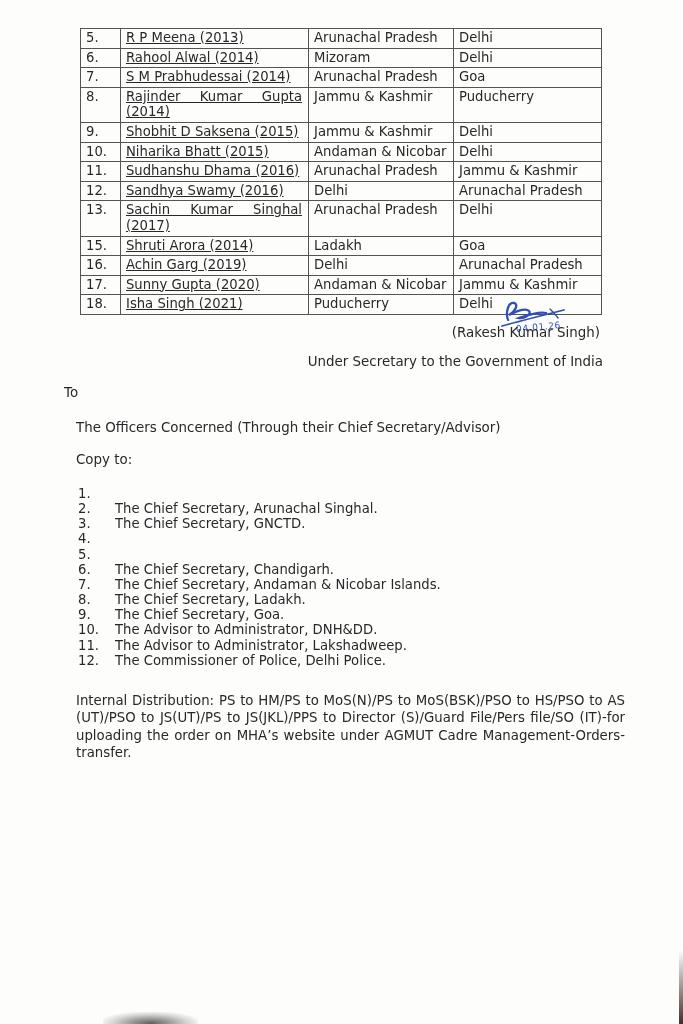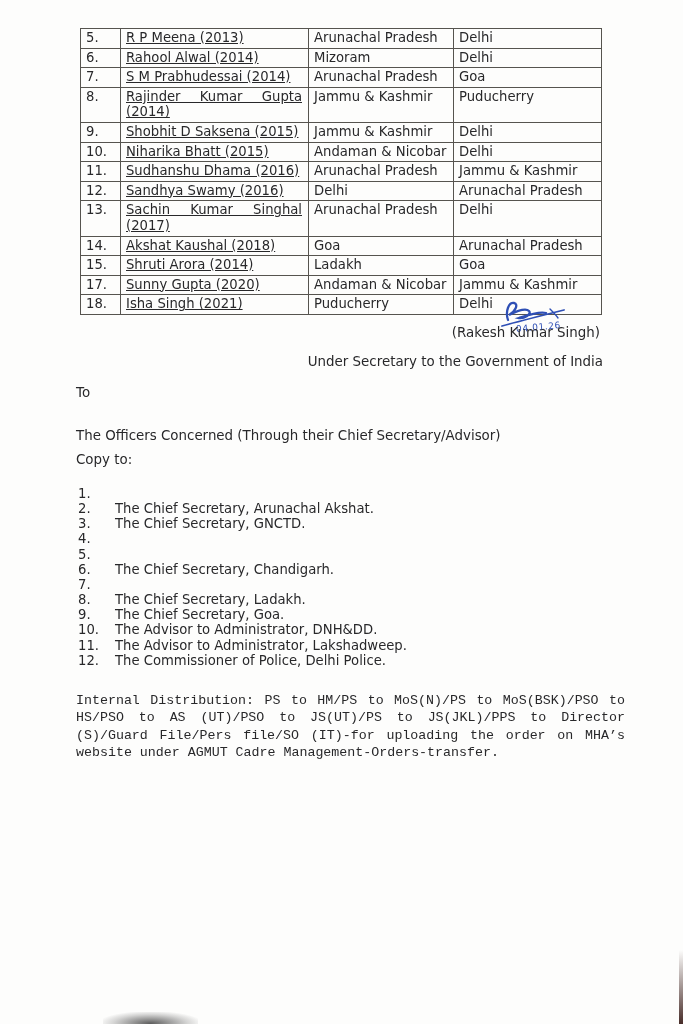--- a/index.html
+++ b/index.html
@@ -23,29 +23,29 @@
   .c-to{width:148px;}
   
   .sig-scribble{position:absolute;left:498px;top:299px;}
   .sig-date{
     position:absolute;left:516px;top:322px;color:#2e4fb5;font-size:9px;
     letter-spacing:.6px;transform:rotate(-5deg);white-space:nowrap;
   }
   .sig-name{position:absolute;right:83px;top:325px;font-size:13.4px;white-space:nowrap;}
   .sig-desig{position:absolute;right:80px;top:354px;font-size:13.4px;white-space:nowrap;}
   
-  .to-label{position:absolute;left:76px;top:385px;font-size:13.4px;}
-  .addressee{position:absolute;left:76px;top:420px;font-size:13.4px;white-space:nowrap;margin-top:8px;}
+  .to-label{position:absolute;left:64px;top:385px;font-size:13.4px;}
+  .addressee{position:absolute;left:76px;top:420px;font-size:13.4px;white-space:nowrap;}
   .copyto-label{position:absolute;left:76px;top:452px;font-size:13.4px;text-align:center;}
   .copy-list{position:absolute;left:78px;top:486px;font-size:13.2px;}
   .copy-item{display:flex;line-height:15.15px;}
   .copy-item .num{width:37px;flex:none;}
   .internal{
     position:absolute;left:76px;top:692px;width:549px;
-    font-size:13.3px;line-height:17.4px;text-align:justify;font-family:Liberation Mono, monospace;
+    font-size:13.3px;line-height:17.4px;text-align:justify;
   }
   
   .smudge{
     position:absolute;left:103px;top:1012px;width:95px;height:12px;
     background:radial-gradient(ellipse at 50% 95%, rgba(55,55,55,.8), rgba(120,120,120,.3) 55%, rgba(200,200,200,0) 78%);
   }
   .edge-sliver{
     position:absolute;right:0;top:950px;width:4px;height:74px;
     background:linear-gradient(to bottom, rgba(80,35,28,0), rgba(52,22,18,.9));
   }
@@ -120,34 +120,34 @@
           <td class="c-to">Arunachal Pradesh</td>
         </tr>
 
         <tr>
           <td class="c-sno">13.</td>
           <td class="c-name">Sachin Kumar Singhal (2017)</td>
           <td class="c-from">Arunachal Pradesh</td>
           <td class="c-to">Delhi</td>
         </tr>
 
-        <tr>
-          <td class="c-sno">14.</td>
-          <td class="c-name">Akshat Kaushal (2018)</td>
-          <td class="c-from">Goa</td>
-          <td class="c-to">Arunachal Pradesh</td>
-        </tr>
 
         <tr>
           <td class="c-sno">15.</td>
           <td class="c-name">Shruti Arora (2014)</td>
           <td class="c-from">Ladakh</td>
           <td class="c-to">Goa</td>
         </tr>
 
+        <tr>
+          <td class="c-sno">16.</td>
+          <td class="c-name">Achin Garg (2019)</td>
+          <td class="c-from">Delhi</td>
+          <td class="c-to">Arunachal Pradesh</td>
+        </tr>
 
         <tr>
           <td class="c-sno">17.</td>
           <td class="c-name">Sunny Gupta (2020)</td>
           <td class="c-from">Andaman &amp; Nicobar</td>
           <td class="c-to">Jammu &amp; Kashmir</td>
         </tr>
 
         <tr>
           <td class="c-sno">18.</td>
@@ -174,21 +174,21 @@
   <div class="copyto-label">Copy to:</div>
 
   <div class="copy-list">
 
       <div class="copy-item">
         <span class="num">1.</span>
       </div>
 
       <div class="copy-item">
         <span class="num">2.</span>
-        <span class="txt">The Chief Secretary, Arunachal Akshat.</span>
+        <span class="txt">The Chief Secretary, Arunachal Singhal.</span>
       </div>
 
       <div class="copy-item">
         <span class="num">3.</span>
         <span class="txt">The Chief Secretary, GNCTD.</span>
       </div>
 
       <div class="copy-item">
         <span class="num">4.</span>
       </div>
@@ -197,20 +197,21 @@
         <span class="num">5.</span>
       </div>
 
       <div class="copy-item">
         <span class="num">6.</span>
         <span class="txt">The Chief Secretary, Chandigarh.</span>
       </div>
 
       <div class="copy-item">
         <span class="num">7.</span>
+        <span class="txt">The Chief Secretary, Andaman &amp; Nicobar Islands.</span>
       </div>
 
       <div class="copy-item">
         <span class="num">8.</span>
         <span class="txt">The Chief Secretary, Ladakh.</span>
       </div>
 
       <div class="copy-item">
         <span class="num">9.</span>
         <span class="txt">The Chief Secretary, Goa.</span>

